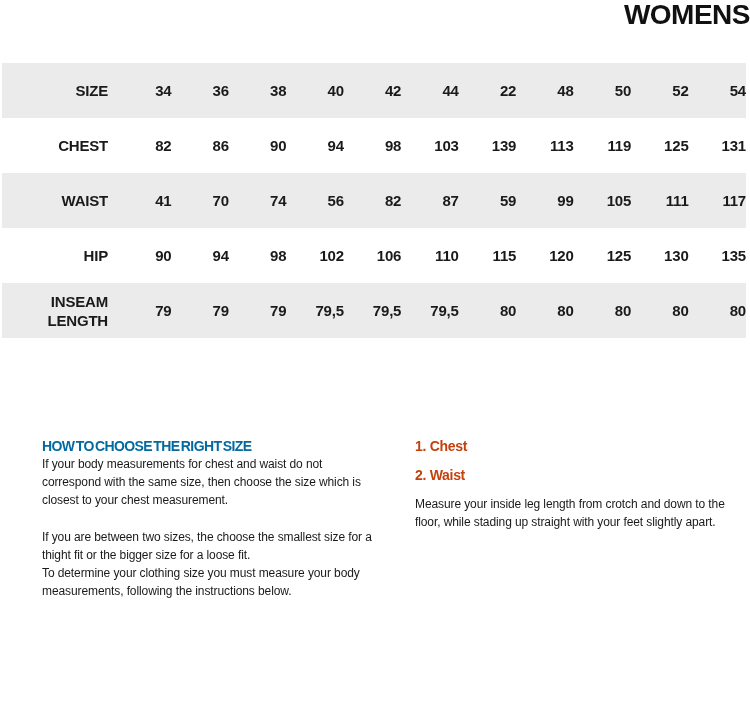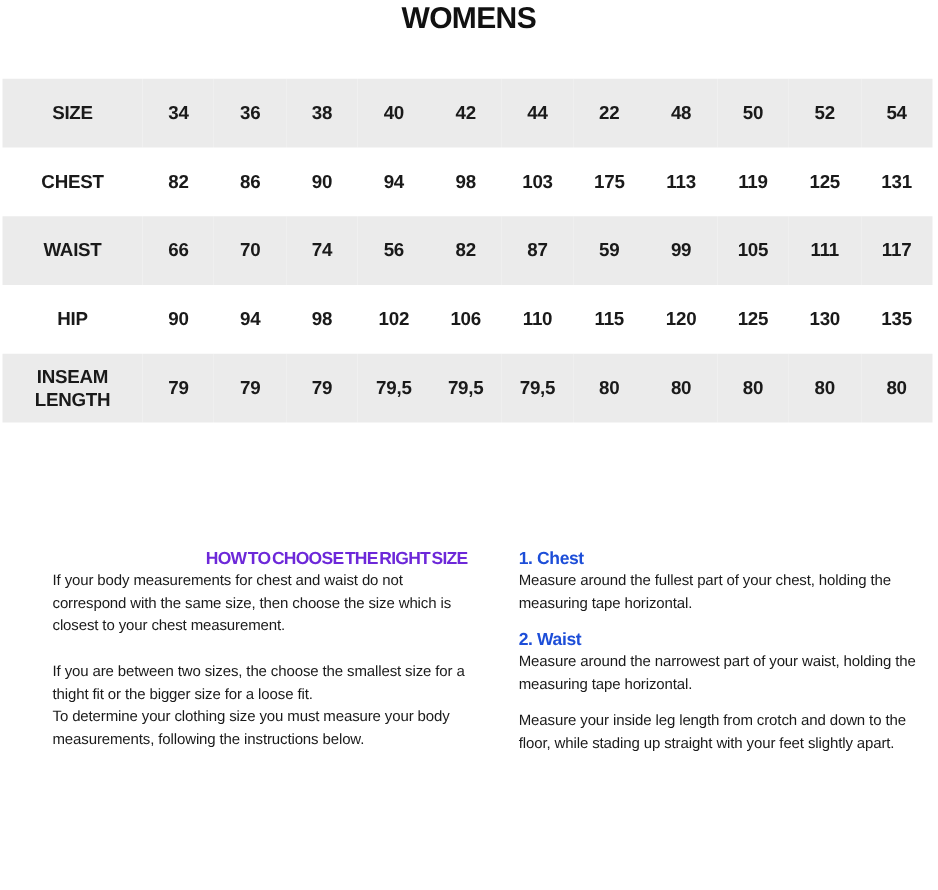--- a/index.html
+++ b/index.html
@@ -10,43 +10,43 @@
   body {
     width: 750px;
     height: 712px;
     overflow: hidden;
     font-family: "Liberation Sans", sans-serif;
     color: #1a1a1a;
     -webkit-font-smoothing: antialiased;
   }
   .title {
     margin: 2px 0 0 0;
-    text-align: center;
-    font-size: 24px;
+    text-align: right;
+    font-size: 28px;
     line-height: 26px;
     font-weight: 700;
     letter-spacing: -0.5px;
     color: #111111;
   }
   table.size-table {
     border-collapse: collapse;
     table-layout: fixed;
     width: 744px;
     margin: 35px 0 0 2px;
   }
   table.size-table tr {
     height: 55px;
   }
   table.size-table tr.shaded {
     background: var(--row-shade, #ebebeb);
   }
   table.size-table th,
   table.size-table td {
     padding: 0;
-    text-align: center;
+    text-align: right;
     vertical-align: middle;
     font-size: 15px;
     font-weight: 700;
     line-height: 19px;
     letter-spacing: -0.2px;
     color: #1a1a1a;
   }
   table.size-table th {
     width: 100px;
     padding: 0 6px;
@@ -63,42 +63,41 @@
   .col-right {
     width: 330px;
   }
   .guide-heading {
     margin: 0;
     font-size: 14px;
     font-weight: 700;
     line-height: 18px;
     letter-spacing: -0.6px;
     word-spacing: -2px;
-    color: #6d28d9;
-    text-align: right;
+    color: #0369a1;
   }
   .guide p {
     margin: 0;
     font-size: 12px;
     line-height: 18px;
     letter-spacing: -0.1px;
   }
   .gap-above {
     margin-top: 19px !important;
   }
   .step {
     margin-bottom: 11px;
   }
   .step-heading {
     margin: 0;
     font-size: 14px;
     font-weight: 700;
     line-height: 18px;
     letter-spacing: -0.3px;
-    color: #1d4ed8;
+    color: #c2410c;
   }
 </style>
 </head>
 <body>
 
 <div class="page">
 
   <h1 class="title">WOMENS</h1>
 
   <table class="size-table">
@@ -118,29 +117,29 @@
           <td>54</td>
         </tr>
         <tr>
           <th>CHEST</th>
           <td>82</td>
           <td>86</td>
           <td>90</td>
           <td>94</td>
           <td>98</td>
           <td>103</td>
-          <td>175</td>
+          <td>139</td>
           <td>113</td>
           <td>119</td>
           <td>125</td>
           <td>131</td>
         </tr>
         <tr class="shaded">
           <th>WAIST</th>
-          <td>66</td>
+          <td>41</td>
           <td>70</td>
           <td>74</td>
           <td>56</td>
           <td>82</td>
           <td>87</td>
           <td>59</td>
           <td>99</td>
           <td>105</td>
           <td>111</td>
           <td>117</td>
@@ -181,25 +180,23 @@
     <div class="col-left">
       <h2 class="guide-heading">HOW TO CHOOSE THE RIGHT SIZE</h2>
       <p>If your body measurements for chest and waist do not correspond with the same size, then choose the size which is closest to your chest measurement.</p>
       <p class="gap-above">If you are between two sizes, the choose the smallest size for a thight fit or the bigger size for a loose fit.</p>
       <p>To determine your clothing size you must measure your body measurements, following the instructions below.</p>
     </div>
 
     <div class="col-right">
       <div class="step">
         <h3 class="step-heading">1. Chest</h3>
-        <p>Measure around the fullest part of your chest, holding the measuring tape horizontal.</p>
       </div>
       <div class="step">
         <h3 class="step-heading">2. Waist</h3>
-        <p>Measure around the narrowest part of your waist, holding the measuring tape horizontal.</p>
       </div>
       <div class="step">
       </div>
       <div class="step">
         <p>Measure your inside leg length from crotch and down to the floor, while stading up straight with your feet slightly apart.</p>
       </div>
     </div>
 
   </div>
 </div>

